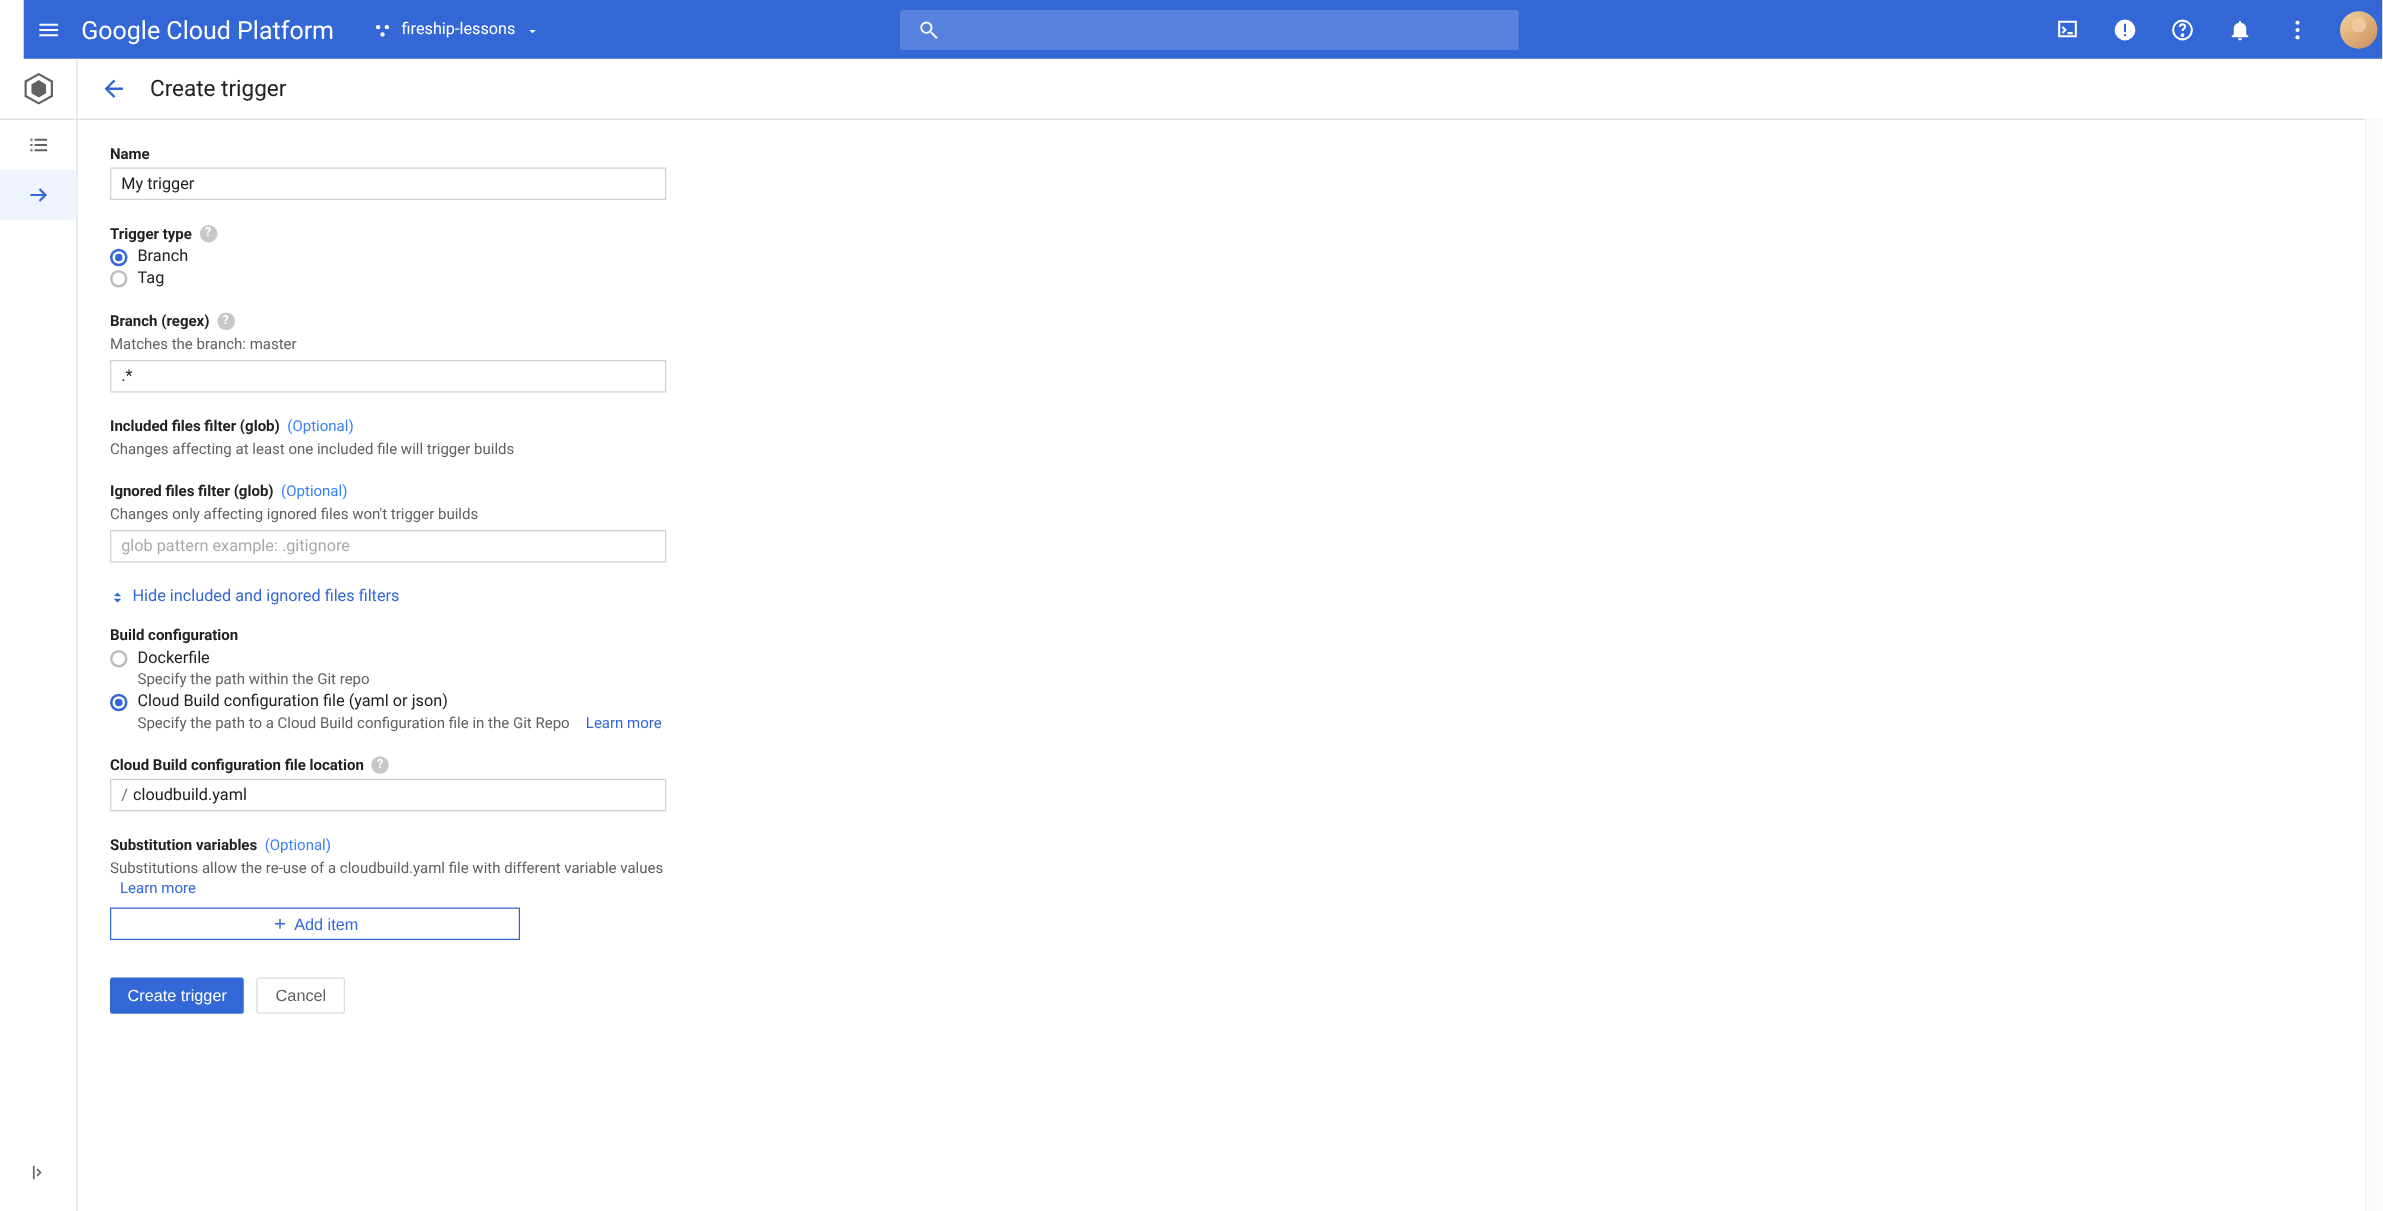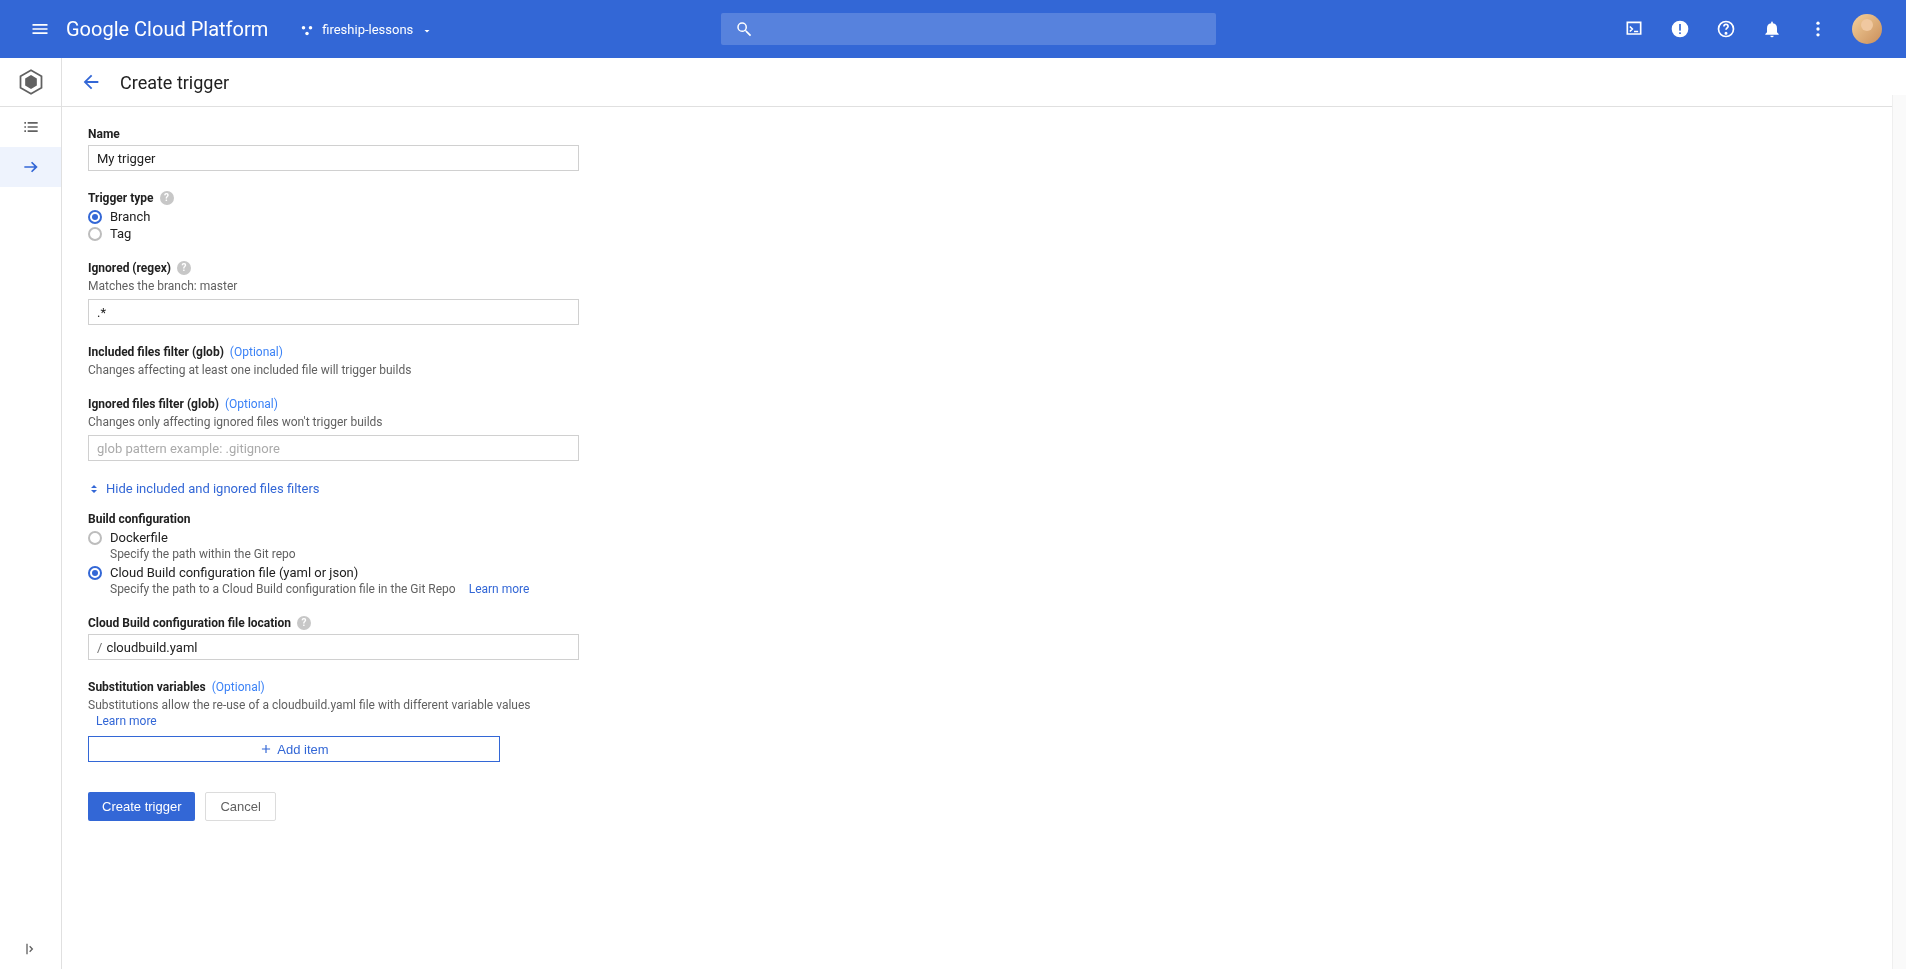--- a/index.html
+++ b/index.html
@@ -8,26 +8,27 @@
     font-size: 13px;
     color: #212121;
     background: #fff;
     overflow: hidden;
     height: 969px;
     width: 1906px;
   }
 
   
   .top-bar {
-    height: 58px;
+    height: 47px;
     background: #3367d6;
     display: flex;
     align-items: center;
     color: #fff;
-    padding: 0 24px;
+    padding: 0 4px;
+    margin-left: 19px;
   }
   .menu-btn {
     width: 32px; height: 32px;
     display: flex; align-items: center; justify-content: center;
     cursor: pointer;
     margin-right: 10px;
   }
   .logo {
     font-size: 20px;
     font-weight: 400;
@@ -154,21 +155,21 @@
   }
   .helper-icon {
     width: 14px; height: 14px; border-radius: 50%;
     background: #c7c7c7; color: #fff;
     font-size: 10px; line-height: 14px; text-align: center;
     display: inline-block;
     font-weight: 700;
   }
 
   .text-input {
-    width: 491px;
+    width: 445px;
     height: 26px;
     border: 1px solid #d0d0d0;
     border-radius: 0;
     padding: 0 8px;
     font-size: 13px;
     font-family: inherit;
     color: #212121;
     background: #fff;
   }
   .text-input::placeholder { color: #aaa; }
@@ -222,21 +223,21 @@
     display: flex; align-items: center; gap: 6px;
     margin-bottom: 16px;
   }
 
   .file-location-prefix {
     color: #727272;
     margin-right: 4px;
   }
 
   .add-item-btn {
-    width: 412px;
+    width: 328px;
     height: 26px;
     border: 1px solid #3367d6;
     background: #fff;
     color: #3367d6;
     font-size: 13px;
     display: flex; align-items: center; justify-content: center;
     gap: 4px;
     cursor: pointer;
   }
 
@@ -394,21 +395,21 @@
           <span>Branch</span>
         </div>
         <div class="radio-row">
           <span class="radio unchecked"></span>
           <span>Tag</span>
         </div>
       </div>
 
       <div class="section">
         <div class="field-label">
-          <span>Ignored (regex)</span>
+          <span>Branch (regex)</span>
           <span class="helper-icon">?</span>
         </div>
         <div class="helper-text">Matches the branch: master</div>
         <input class="text-input" value=".*" style="">
       </div>
 
       <div class="section">
         <div class="field-label">
           <span>Included files filter (glob)</span>
           <span class="optional">(Optional)</span>

